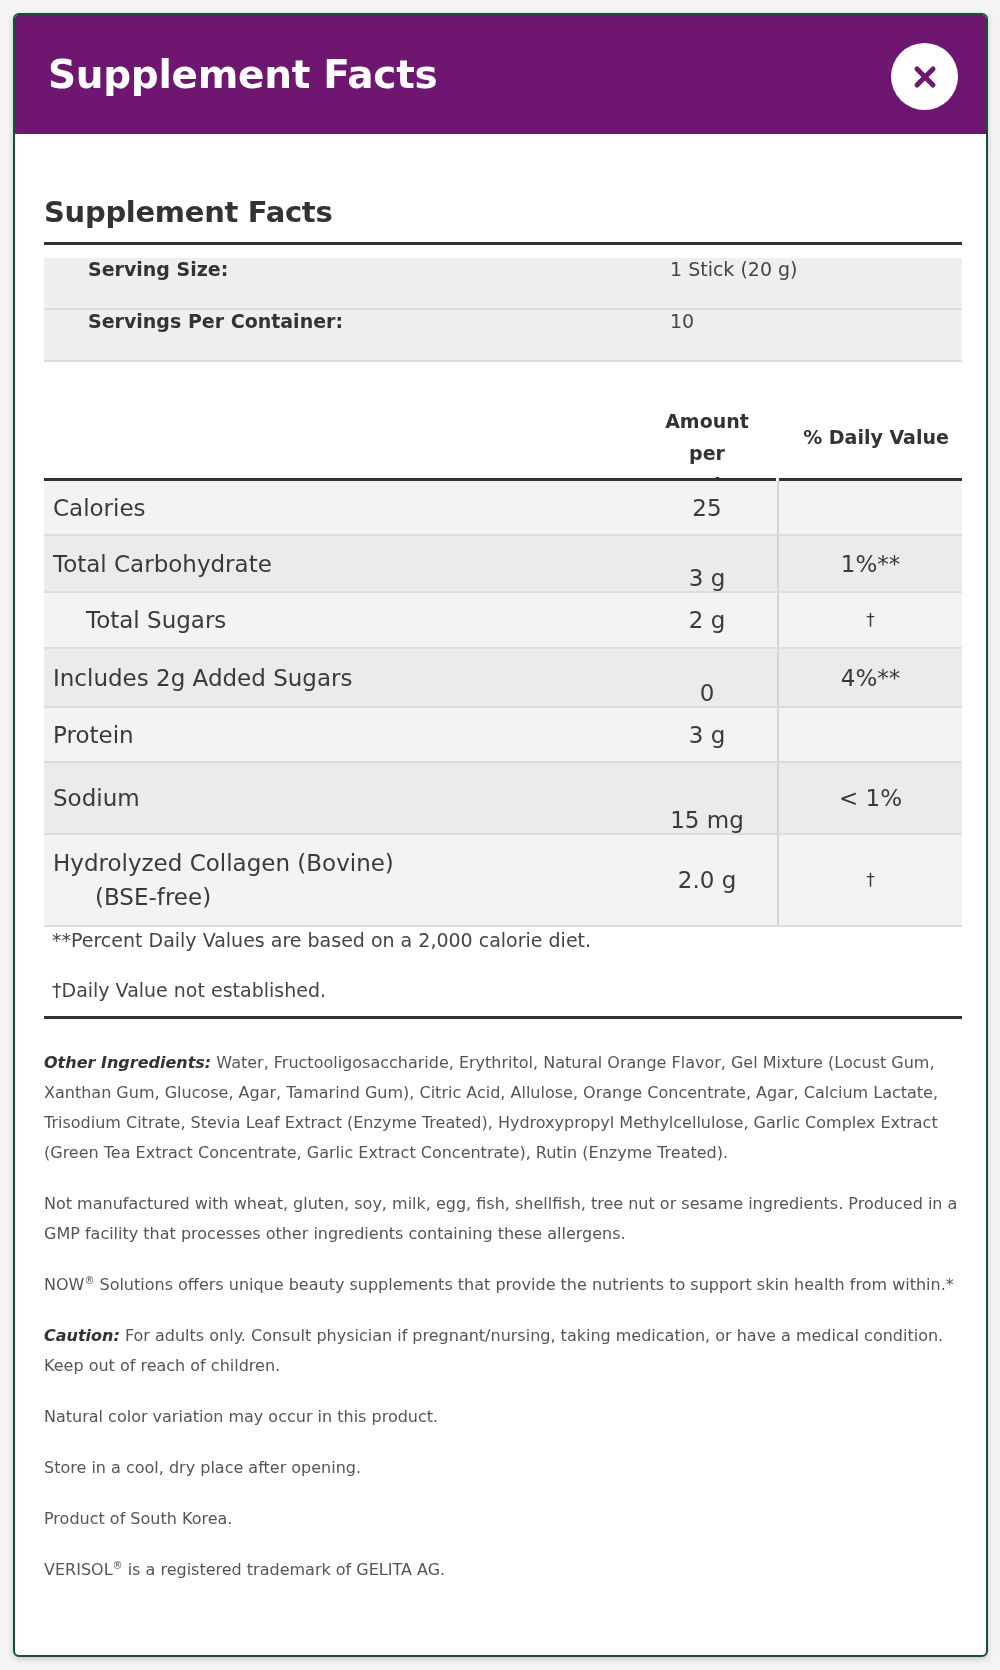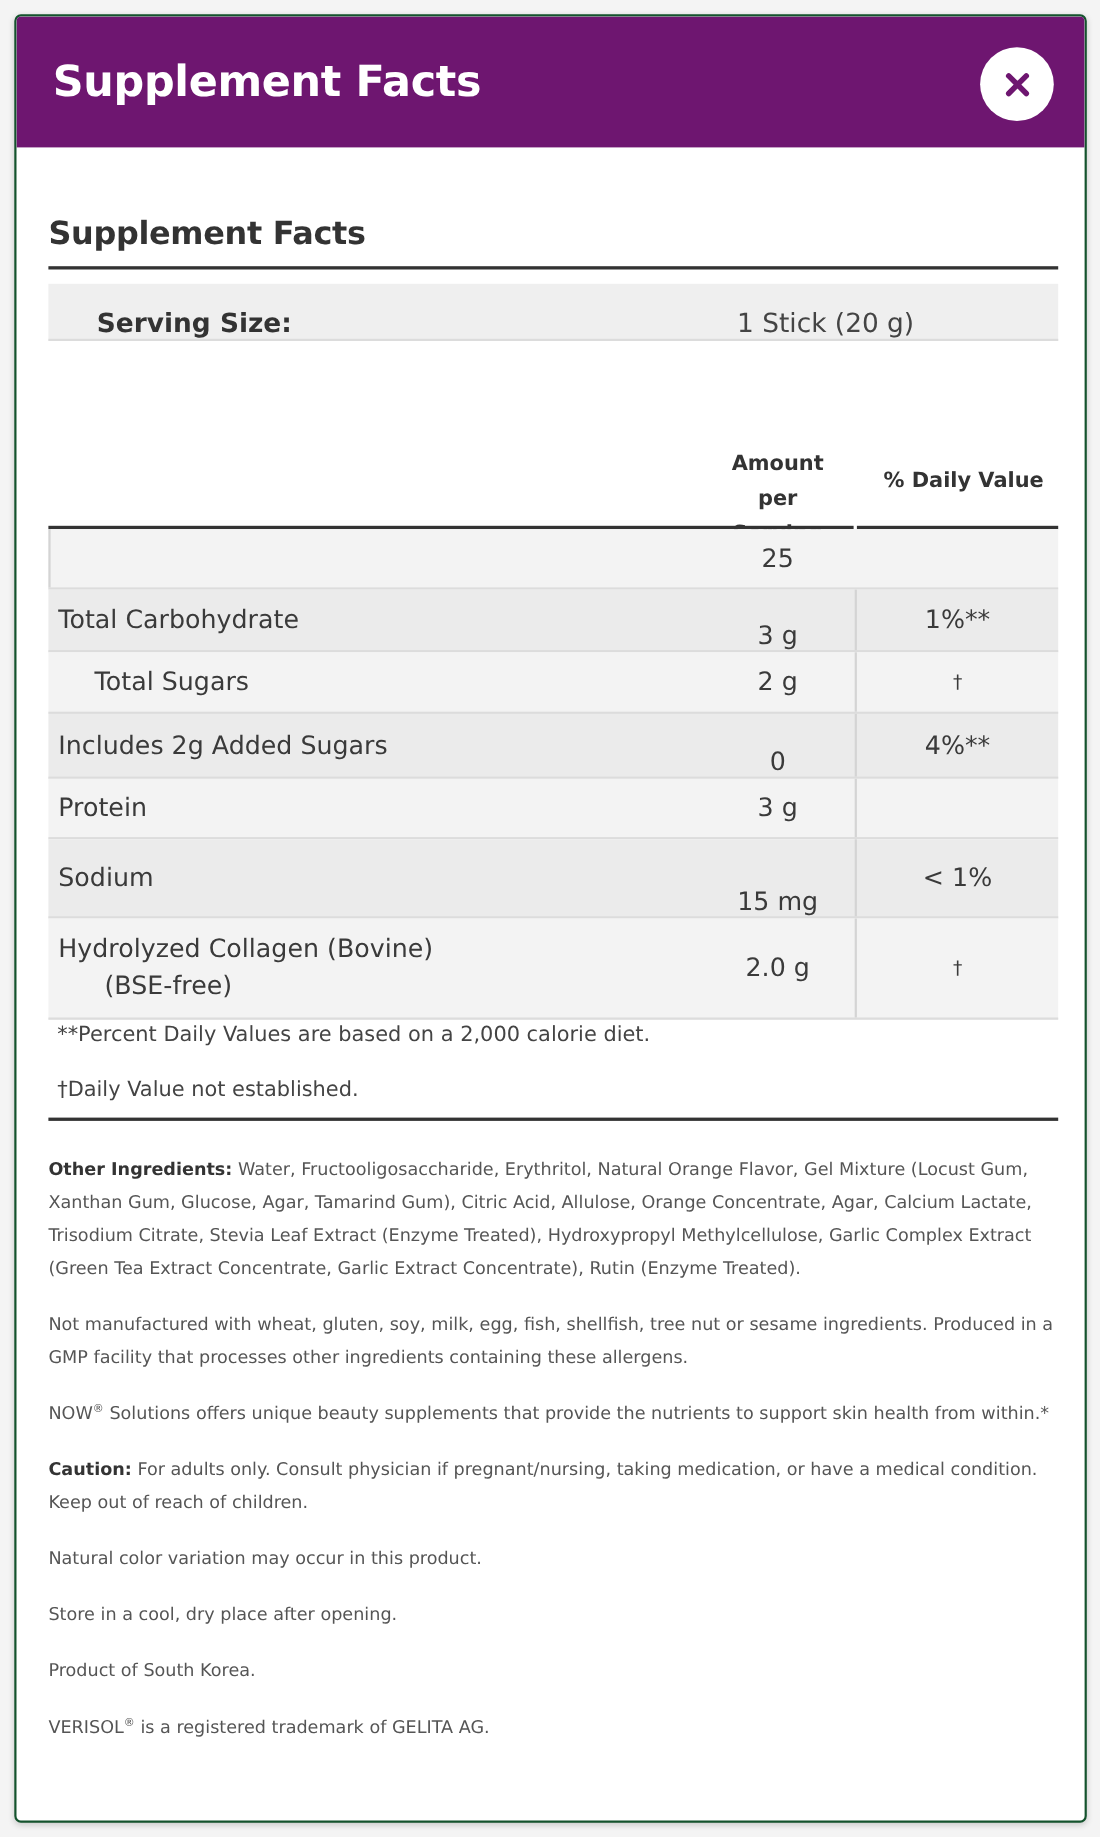--- a/index.html
+++ b/index.html
@@ -31,22 +31,22 @@
   .content { position: absolute; left: 29px; top: 119px; width: 918px; }
 
   .facts-heading {
     position: absolute; left: 0; top: 58px; font-size: 29px; font-weight: bold;
     color: #333; line-height: 40px; letter-spacing: -0.3px;
   }
   .rule { position: absolute; left: 0; width: 918px; height: 3px; background: #333; }
 
   .serv-table { position: absolute; left: 0; top: 124px; width: 918px; }
   .serv-row {
-    height: 52px; display: flex; align-items: flex-end; background: #efefef;
-    border-bottom: 2px solid #dcdcdc; font-size: 24px; padding-left: 35px;
+    height: 52px; display: flex; align-items: flex-start; background: #efefef;
+    border-bottom: 2px solid #dcdcdc; font-size: 19px; padding-left: 35px;
   }
   .serv-row .lbl { width: 591px; padding-left: 9px; font-weight: bold; color: #333; }
   .serv-row .val { color: #444; }
 
   .nut-head {
     position: absolute; left: 0; top: 262px; width: 918px; height: 82px;
     font-size: 19px; font-weight: bold; color: #333;
   }
   .nut-head .amt { position: absolute; left: 584px; width: 158px; top: 9px; text-align: center; line-height: 32px; }
   .nut-head .dv { position: absolute; left: 746px; width: 172px; top: 25px; text-align: center; line-height: 32px; }
@@ -64,21 +64,21 @@
   .nut-row .name { width: 733px; padding-left: 9px; position: relative; height: 100%; display: flex; flex-direction: column; justify-content: center; }
   .nut-row .name.indent { padding-left: 42px; }
   .nut-row .name .sub { padding-left: 42px; }
   .nut-row .amount { position: absolute; left: 584px; width: 158px; text-align: center; }
   .nut-row .dv { width: 185px; text-align: center; border-left: 2px solid #d4d4d4; align-self: stretch; display: flex; align-items: center; justify-content: center; }
 
   .footnote { position: absolute; left: 8px; font-size: 19px; color: #444; line-height: 26px; }
 
   .notes { position: absolute; left: 0; top: 914px; width: 918px; font-size: 16px; color: #555; line-height: 30px; }
   .notes p { margin-bottom: 21px; }
-  .notes b { color: #333; }
+  .notes b { color: #333; font-style: italic; }
   sup { font-size: 10px; vertical-align: 6px; line-height: 0; }
 </style>
 </head>
 <body>
 
 <div class="modal">
   <div class="modal-header">
     <div class="modal-title">Supplement Facts</div>
     <div class="close-btn">
       <svg viewBox="0 0 26 26">
@@ -89,31 +89,36 @@
 
   <div class="content">
     <div class="facts-heading">Supplement Facts</div>
     <div class="rule" style="top:108px"></div>
 
     <div class="serv-table">
       <div class="serv-row">
         <span class="lbl">Serving Size:</span>
         <span class="val">1 Stick (20 g)</span>
       </div>
+      <div class="serv-row">
+        <span class="lbl">Servings Per Container:</span>
+        <span class="val">10</span>
+      </div>
     </div>
 
     <div class="nut-head">
       <div class="amt" style="width:120px;left:603px;">Amount per Serving</div>
       <div class="dv">% Daily Value</div>
     </div>
     <div class="rule-left"></div>
     <div class="rule-right"></div>
 
     <div class="nut-table">
       <div class="nut-row odd" style="height:55px">
+        <div class="name">Calories</div>
         <div class="amount">25</div>
         <div class="dv"></div>
       </div>
       <div class="nut-row even" style="height:57px">
         <div class="name">Total Carbohydrate</div>
         <div class="amount">3 g</div>
         <div class="dv">1%**</div>
       </div>
       <div class="nut-row odd" style="height:56px">
         <div class="name indent">Total Sugars</div>

